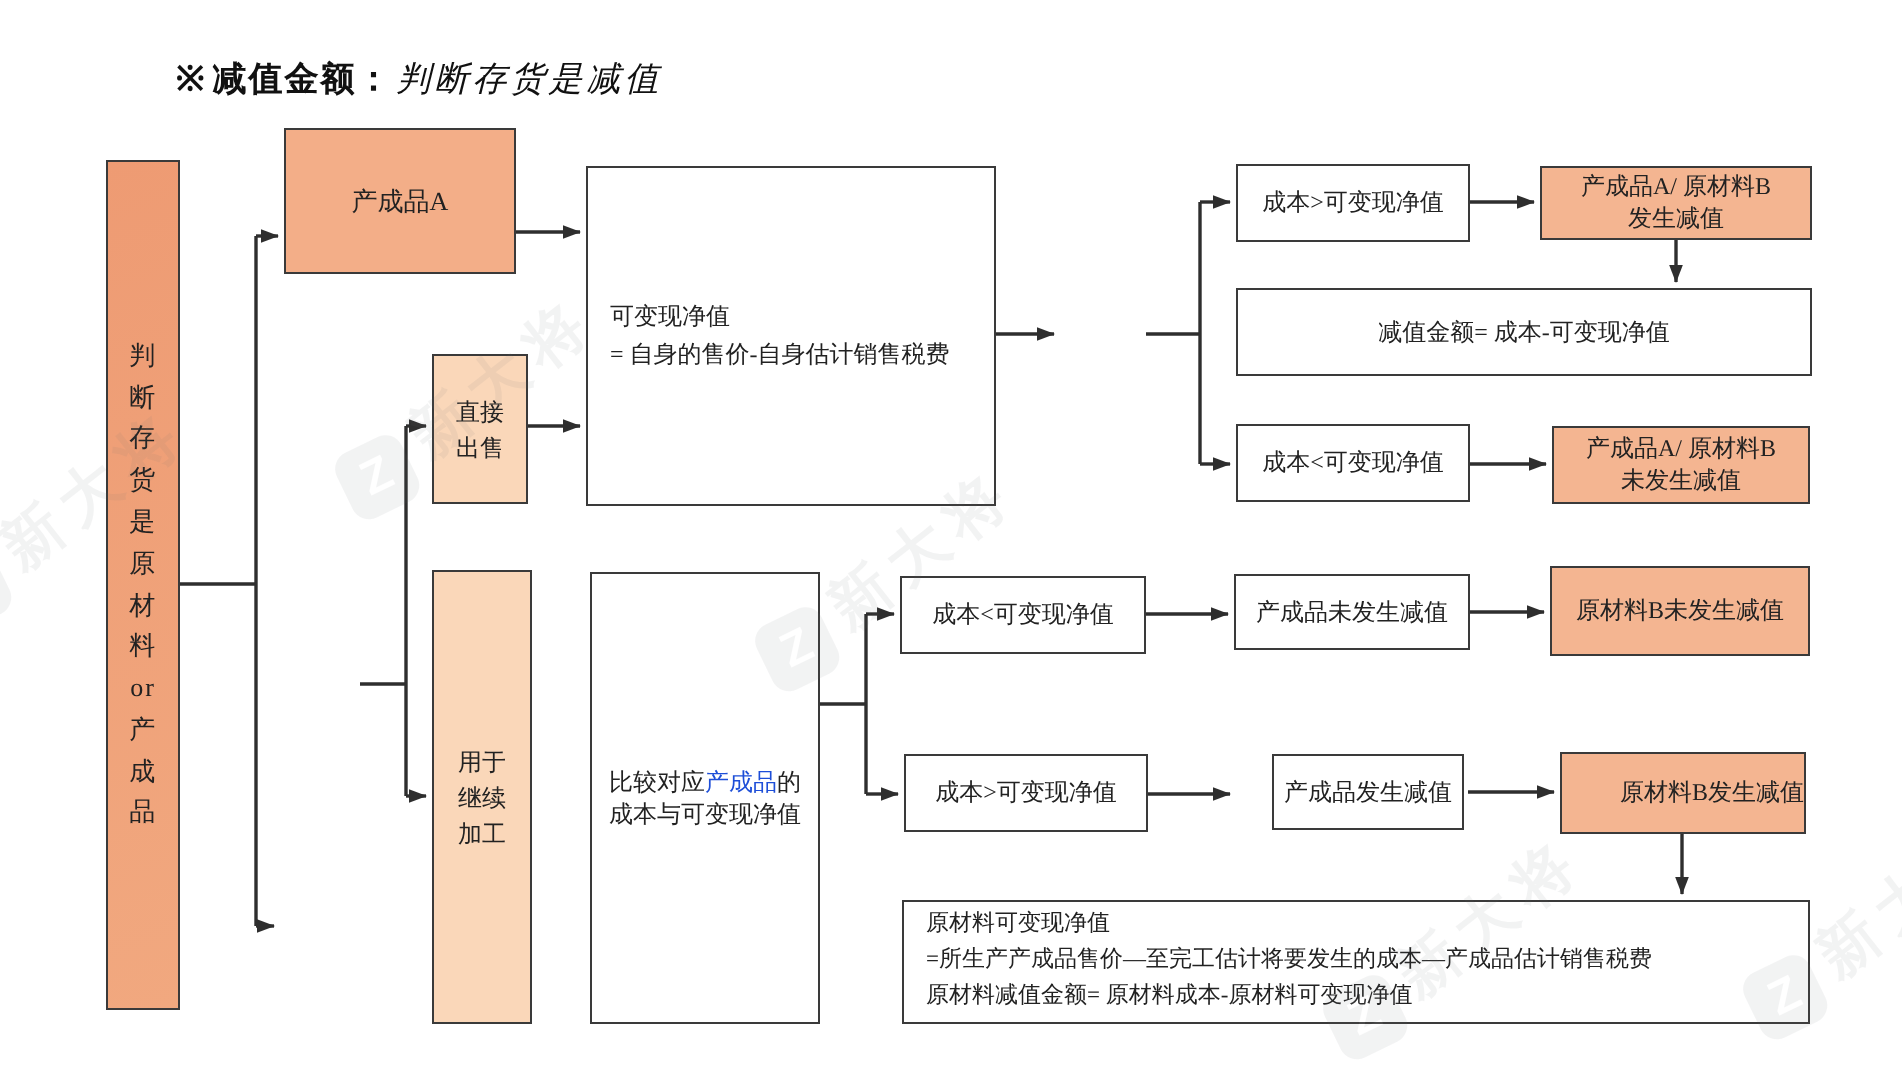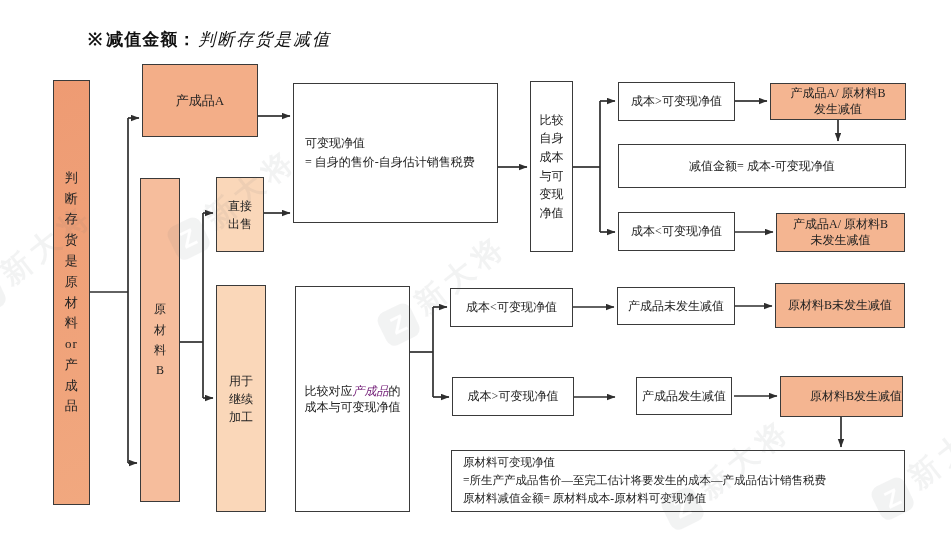--- a/index.html
+++ b/index.html
@@ -20,41 +20,41 @@
   .c5{background:#f4b591;}
 
   .n-root{left:53px;top:80px;width:37px;height:425px;font-size:13px;}
   .n-root .inner{width:1.05em;word-break:break-all;line-height:1.6;letter-spacing:1px;}
   .n-fa{left:142px;top:64px;width:116px;height:73px;font-size:13px;}
   .n-rb{left:140px;top:178px;width:40px;height:324px;font-size:12px;}
   .n-rb .inner{width:1.1em;word-break:break-all;line-height:1.7;}
   .n-ds{left:216px;top:177px;width:48px;height:75px;}
   .n-ds .inner,.n-fp .inner{width:2.1em;word-break:break-all;line-height:1.5;}
   .n-fp{left:216px;top:285px;width:50px;height:227px;}
-  .n-big1{left:293px;top:83px;width:205px;height:140px;}
+  .n-big1{left:293px;top:83px;width:205px;height:170px;}
   .n-cmp{left:530px;top:81px;width:43px;height:171px;}
   .n-cmp .inner{width:2.1em;word-break:break-all;line-height:1.55;}
   .n-gt1{left:618px;top:82px;width:117px;height:39px;}
   .n-lt1{left:618px;top:212px;width:117px;height:39px;}
   .n-ia{left:770px;top:83px;width:136px;height:37px;line-height:1.3;}
   .n-amt{left:618px;top:144px;width:288px;height:44px;}
   .n-na{left:776px;top:213px;width:129px;height:39px;line-height:1.3;}
   .n-big2{left:295px;top:286px;width:115px;height:226px;}
   .n-lt2{left:450px;top:288px;width:123px;height:39px;}
   .n-gt2{left:452px;top:377px;width:122px;height:39px;}
   .n-fni{left:617px;top:287px;width:118px;height:38px;}
   .n-fi{left:636px;top:377px;width:96px;height:38px;}
   .n-rni{left:775px;top:283px;width:130px;height:45px;}
   .n-ri{left:780px;top:376px;width:123px;height:41px;justify-content:flex-end;}
   .n-form{left:451px;top:450px;width:454px;height:62px;font-size:11.5px;}
 
   .left-text{justify-content:flex-start;text-align:left;padding:0 8px 0 11px;}
   .left-text .inner{line-height:1.55;}
   .blk{display:block;}
-  .hl{color:#701a75;font-style:italic;}
+  .hl{color:#1d4ed8;}
 
   svg.connectors{position:absolute;left:0;top:0;z-index:1;}
 
   .stamp{position:absolute;z-index:3;display:flex;align-items:center;gap:8px;
          transform:rotate(-38deg);opacity:0.08;pointer-events:none;
          font-family:"Liberation Sans",sans-serif;}
   .stamp .logo{width:36px;height:36px;background:#6b7075;border-radius:9px;color:#fff;
                display:flex;align-items:center;justify-content:center;font-size:24px;
                font-weight:bold;transform:rotate(12deg);}
   .stamp .wm-text{font-size:30px;color:#6b7075;font-weight:bold;letter-spacing:6px;white-space:nowrap;}
@@ -111,42 +111,36 @@
   </svg>
 
   <div class="node c1 n-root">
     <div class="inner">判断存货是原材料or产成品</div>
   </div>
 
   <div class="node c2 n-fa">
     <div class="inner">产成品A</div>
   </div>
 
-  <div class="node c3 n-rb">
-    <div class="inner">原材料B</div>
-  </div>
 
   <div class="node c4 n-ds">
     <div class="inner">直接出售</div>
   </div>
 
   <div class="node c4 n-fp">
     <div class="inner">用于继续加工</div>
   </div>
 
   <div class="node n-big1 left-text">
     <div class="inner">
       <span class="blk">可变现净值</span>
       <span class="blk">= 自身的售价-自身估计销售税费</span>
     </div>
   </div>
 
-  <div class="node n-cmp">
-    <div class="inner">比较自身成本与可变现净值</div>
-  </div>
 
   <div class="node n-gt1">
     <div class="inner">成本&gt;可变现净值</div>
   </div>
 
   <div class="node n-lt1">
     <div class="inner">成本&lt;可变现净值</div>
   </div>
 
   <div class="node c5 n-ia">

